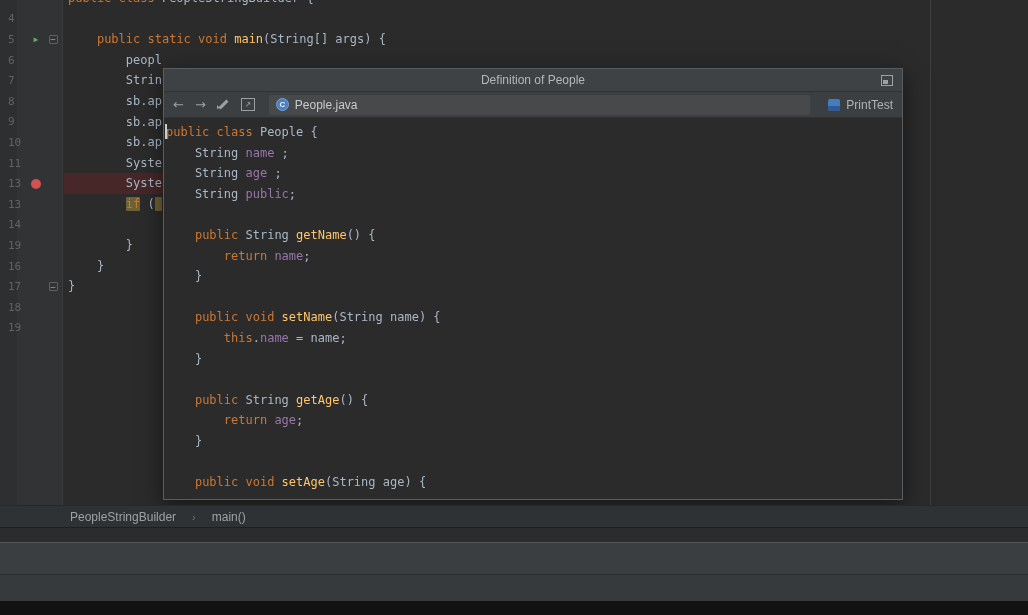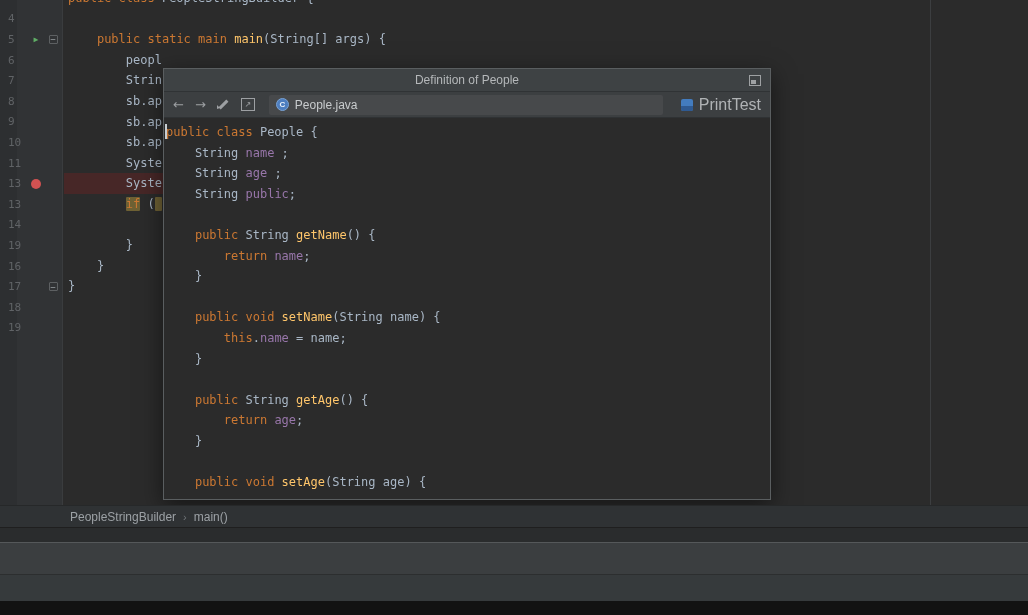--- a/index.html
+++ b/index.html
@@ -27,43 +27,43 @@
   .cl{height:20.6px;line-height:20.6px;font-family:"DejaVu Sans Mono",monospace;font-size:12px;white-space:pre;color:#a9b7c6}
   .tk-kw{color:#cc7832}
   .tk-fn{color:#ffc66b}
   .tk-def{color:#a9b7c6}
   .tk-field{color:#9876aa}
   .tk-hlg{background:#38553c;color:#b4c4b4;border-radius:1px}
   .tk-khl{background:#6e6134;color:#cc7832;border-radius:1px}
   .tk-sel{background:#6e6134;border-radius:1px}
 
   
-  .popup{position:absolute;left:163px;top:68px;width:608px;height:432px;background:#2b2b2b;border:1px solid #5a5e60;box-shadow:0 6px 22px rgba(0,0,0,.5);z-index:5;display:flex;flex-direction:column}
+  .popup{position:absolute;left:163px;top:68px;width:740px;height:432px;background:#2b2b2b;border:1px solid #5a5e60;box-shadow:0 6px 22px rgba(0,0,0,.5);z-index:5;display:flex;flex-direction:column}
   .p-title{height:23px;background:#3e4244;border-bottom:1px solid #303335;display:flex;align-items:center;justify-content:center;position:relative;flex:0 0 auto}
   .p-title-text{font-size:12px;color:#b5b8ba}
   .win-icon{position:absolute;right:9px;top:6px;width:12px;height:11px;border:1px solid #9ea1a3;cursor:pointer}
   .win-icon::after{content:"";position:absolute;left:1px;bottom:1px;width:5px;height:4px;background:#9ea1a3}
   .p-toolbar{height:26px;background:#3c3f41;border-bottom:1px solid #2f3234;display:flex;align-items:center;padding:0 9px;gap:11px;flex:0 0 auto}
   .tb-icon{color:#9da0a3;font-size:13px;line-height:1;cursor:pointer;font-family:"DejaVu Sans",sans-serif}
   .pencil{width:13px;height:13px;position:relative;cursor:pointer}
   .pencil::before{content:"";position:absolute;left:1px;top:5px;width:11px;height:3px;background:#9da0a3;transform:rotate(-45deg)}
   .pencil::after{content:"";position:absolute;left:0;bottom:2px;width:0;height:0;border-left:3px solid #9da0a3;border-top:3px solid transparent;border-bottom:1px solid transparent}
   .boxed{width:14px;height:13px;border:1px solid #9da0a3;font-size:8px;display:flex;align-items:center;justify-content:center;color:#9da0a3;cursor:pointer}
   .file-chip{flex:1;height:20px;background:#47494b;border-radius:2px;display:flex;align-items:center;gap:6px;padding:0 7px;margin:0 3px;cursor:pointer}
   .class-icon{width:13px;height:13px;border-radius:50%;background:#4d7ec0;border:1px solid #7aa3d4;color:#eaf2fa;font-size:8px;font-weight:bold;display:flex;align-items:center;justify-content:center;flex:0 0 auto}
   .file-name{font-size:12px;color:#c8cbcd}
   .module{display:flex;align-items:center;gap:6px;padding-left:4px;cursor:pointer}
   .module-icon{width:12px;height:12px;background:#437cbf;border-radius:2px;position:relative;flex:0 0 auto}
   .module-icon::after{content:"";position:absolute;left:0;bottom:0;width:100%;height:5px;background:#2f5a92;border-radius:0 0 2px 2px}
-  .module-name{font-size:16px;color:#b0b3b5}
+  .module-name{font-size:12px;color:#b0b3b5}
   .p-code{flex:1;position:relative;padding:4px 0 0 2px;overflow:hidden;background:#2b2b2b}
   .caret{position:absolute;left:1px;top:6px;width:2px;height:15px;background:#c7cdd1}
 
   
-  .crumbbar{height:22px;background:#2f3234;border-top:1px solid #262829;display:flex;align-items:center;padding-left:70px;gap:7px;font-size:12px;color:#9ca1a5;flex:0 0 auto}
+  .crumbbar{height:22px;background:#2f3234;border-top:1px solid #262829;display:flex;align-items:center;padding-left:70px;gap:16px;font-size:12px;color:#9ca1a5;flex:0 0 auto}
   .crumb{cursor:pointer}
   .sep{color:#6f7477;font-size:11px}
   .s1{height:15px;background:#2a2c2d;border-top:1px solid #1f1f1f;flex:0 0 auto}
   .s2{height:32px;background:#3b3e40;border-top:1px solid #55585a;flex:0 0 auto}
   .s3{height:27px;background:#363a3c;border-top:1px solid #2c2e2f;flex:0 0 auto}
   .s4{height:14px;background:#121212;flex:0 0 auto}
 </style>
 </head>
 <body>
 
@@ -161,21 +161,21 @@
         </div>
         <div class="grow">
           <span class="gnum">19</span>
           <span class="gic"></span>
           <span class="gfold"></span>
         </div>
       </div>
     <div class="code-rows">
         <div class="cl"><span class="tk-kw">public class </span><span class="tk-def">PeopleStringBuilder {</span></div>
         <div class="cl">&nbsp;</div>
-        <div class="cl"><span class="tk-def">    </span><span class="tk-kw">public static main </span><span class="tk-fn">main</span><span class="tk-def">(String[] args) {</span></div>
+        <div class="cl"><span class="tk-def">    </span><span class="tk-kw">public static void </span><span class="tk-fn">main</span><span class="tk-def">(String[] args) {</span></div>
         <div class="cl"><span class="tk-def">        peopl</span></div>
         <div class="cl"><span class="tk-def">        Strin</span></div>
         <div class="cl"><span class="tk-def">        sb.ap</span></div>
         <div class="cl"><span class="tk-def">        sb.ap</span></div>
         <div class="cl"><span class="tk-def">        sb.ap</span></div>
         <div class="cl bp-line"><span class="tk-def">        Syste</span></div>
         <div class="cl"><span class="tk-def">        Syste</span></div>
         <div class="cl"><span class="tk-def">        </span><span class="tk-khl">if</span><span class="tk-def"> (</span><span class="tk-sel"> </span></div>
         <div class="cl">&nbsp;</div>
         <div class="cl"><span class="tk-def">        }</span></div>

